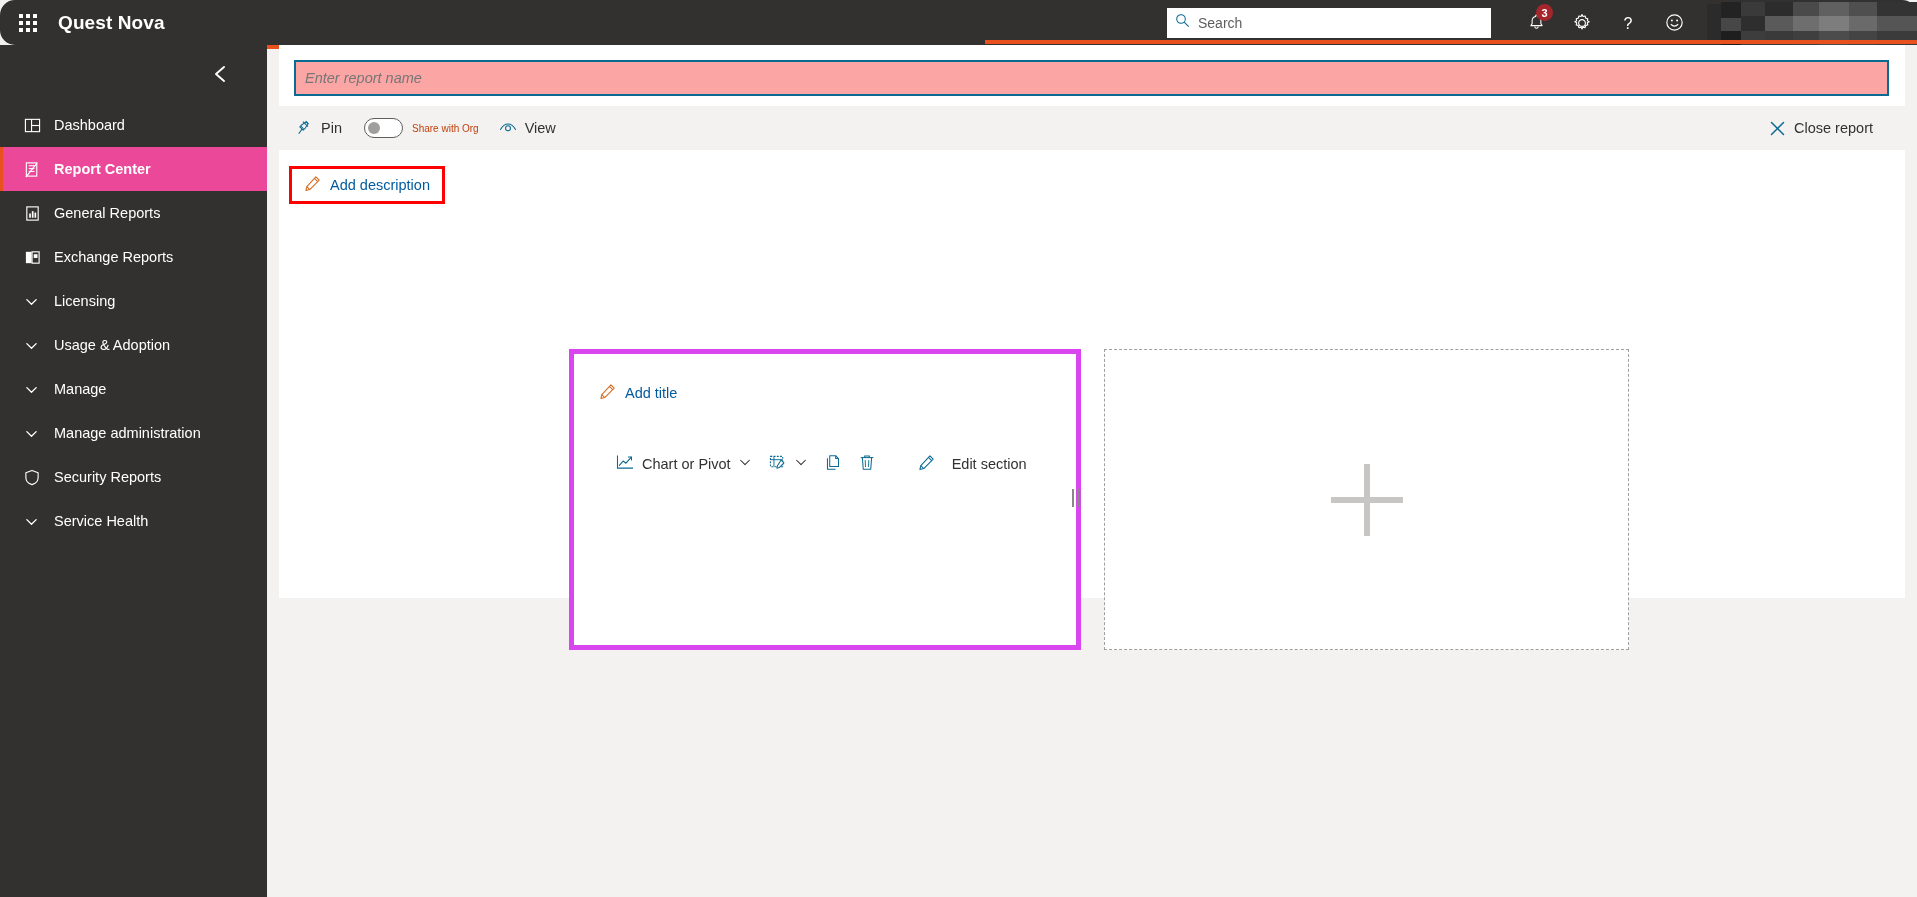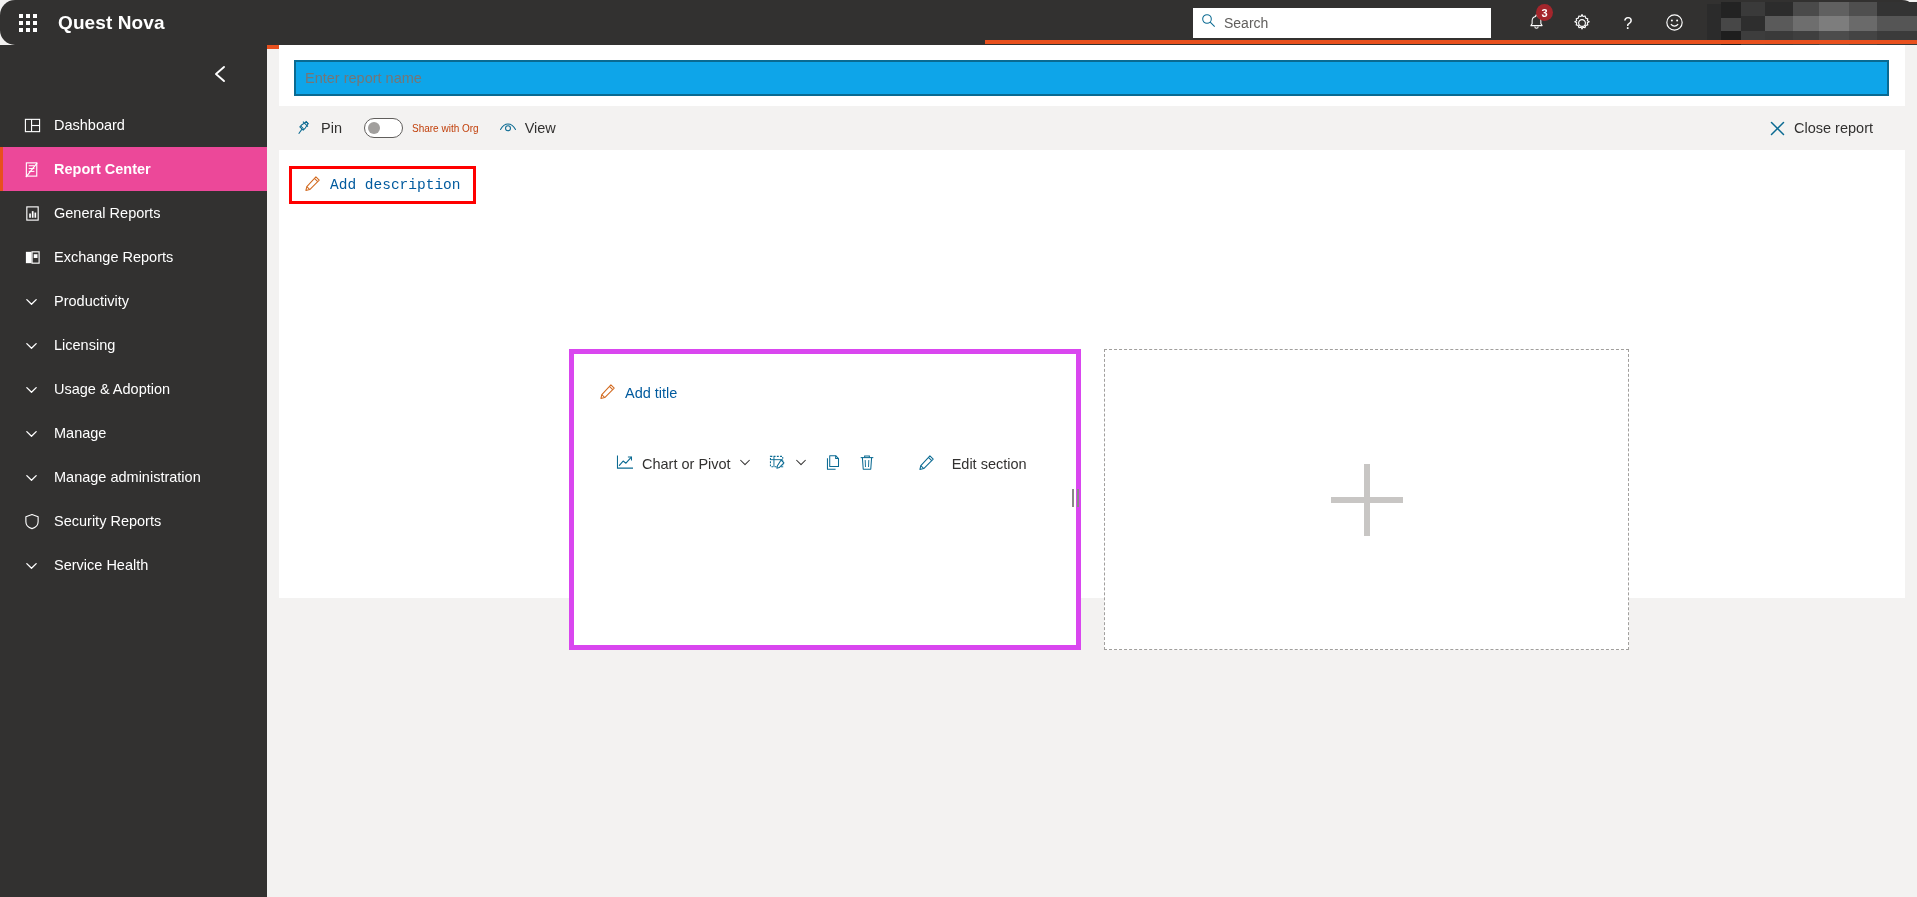--- a/index.html
+++ b/index.html
@@ -27,21 +27,21 @@
   }
   #waffle .grid i { background: #ffffff; display: block; width: 4px; height: 4px; }
   #brand-title {
     color: #ffffff; font-size: 19px; font-weight: bold;
     letter-spacing: .1px; margin-left: 2px;
   }
   #header-right {
     margin-left: auto; display: flex; align-items: center; height: 45px;
   }
   #search-box {
-    width: 298px; height: 30px; background: #ffffff;
+    width: 324px; height: 30px; background: #ffffff;
     display: flex; align-items: center; padding: 0 8px;
     margin-right: 22px;
   }
   #search-box .mag { flex: 0 0 auto; margin-right: 8px; display:block; }
   #search-input {
     border: none; outline: none; font-size: 14px; color: #605e5c;
     font-family: "Liberation Sans", sans-serif;
     background: transparent; width: 100%; height: 26px;
   }
   #search-input::placeholder { color: #605e5c; }
@@ -102,21 +102,21 @@
   #main { position: absolute; left: 267px; top: 45px; width: 1650px; height: 852px; }
 
   #name-panel {
     position: absolute; left: 12px; top: 0; width: 1626px; height: 61px;
     background: #ffffff;
   }
   #report-name-input {
     position: absolute; left: 15px; top: 15px; width: 1595px; height: 31px;
     border: 2px solid #0a6a92; outline: none;
     font-family: "Liberation Sans", sans-serif;
-    font-size: 14.5px; color: #323130; padding: 16px 9px; background: #0ea5e9;
+    font-size: 14.5px; color: #323130; padding: 16px 9px; background: #fca5a5; font-style: italic;
   }
   #report-name-input::placeholder { color: #767676; }
 
   #toolbar-strip {
     position: absolute; left: 12px; top: 61px; width: 1626px; height: 44px;
     background: #f3f2f1; display: flex; align-items: center;
   }
   .tb-btn {
     display: flex; align-items: center; height: 32px;
     cursor: pointer; font-size: 14.5px; color: #323130;
@@ -141,21 +141,21 @@
     background: #ffffff;
   }
 
   #add-description-btn {
     position: absolute; left: 10px; top: 16px;
     height: 38px; display: flex; align-items: center;
     padding: 0 12px; cursor: pointer;
     border: 3px solid #ff0000;
   }
   #add-description-btn .dlabel {
-    font-size: 14.5px; color: #005a9e; margin-left: 9px; font-family: Liberation Mono, monospace;
+    font-size: 14.5px; color: #005a9e; margin-left: 9px;
   }
 
   #section-card {
     position: absolute; left: 290px; top: 199px; width: 512px; height: 301px;
     background: #ffffff; border: 5px solid #d946ef;
   }
   #add-title-btn {
     position: absolute; left: 25px; top: 26px; height: 26px;
     display: flex; align-items: center; cursor: pointer;
   }
@@ -338,28 +338,20 @@
       <svg width="17" height="17" viewBox="0 0 18 18">
         <rect x="2" y="3" width="6" height="12" fill="#fff"></rect>
         <rect x="8.5" y="3" width="7.5" height="12" fill="none" stroke="#fff" stroke-width="1.2"></rect>
         <rect x="10.3" y="5.5" width="4" height="4" fill="#fff"></rect>
       </svg>
     </span>
     <span class="nlabel">Exchange Reports</span>
   </div>
 
 
-  <div class="nav-item">
-    <span class="nic">
-      <svg width="15" height="15" viewBox="0 0 16 16">
-        <polyline points="3,6 8,11 13,6" fill="none" stroke="#fff" stroke-width="1.4" stroke-linecap="round" stroke-linejoin="round"></polyline>
-      </svg>
-    </span>
-    <span class="nlabel">Productivity</span>
-  </div>
 
   <div class="nav-item">
     <span class="nic">
       <svg width="15" height="15" viewBox="0 0 16 16">
         <polyline points="3,6 8,11 13,6" fill="none" stroke="#fff" stroke-width="1.4" stroke-linecap="round" stroke-linejoin="round"></polyline>
       </svg>
     </span>
     <span class="nlabel">Licensing</span>
   </div>
 

